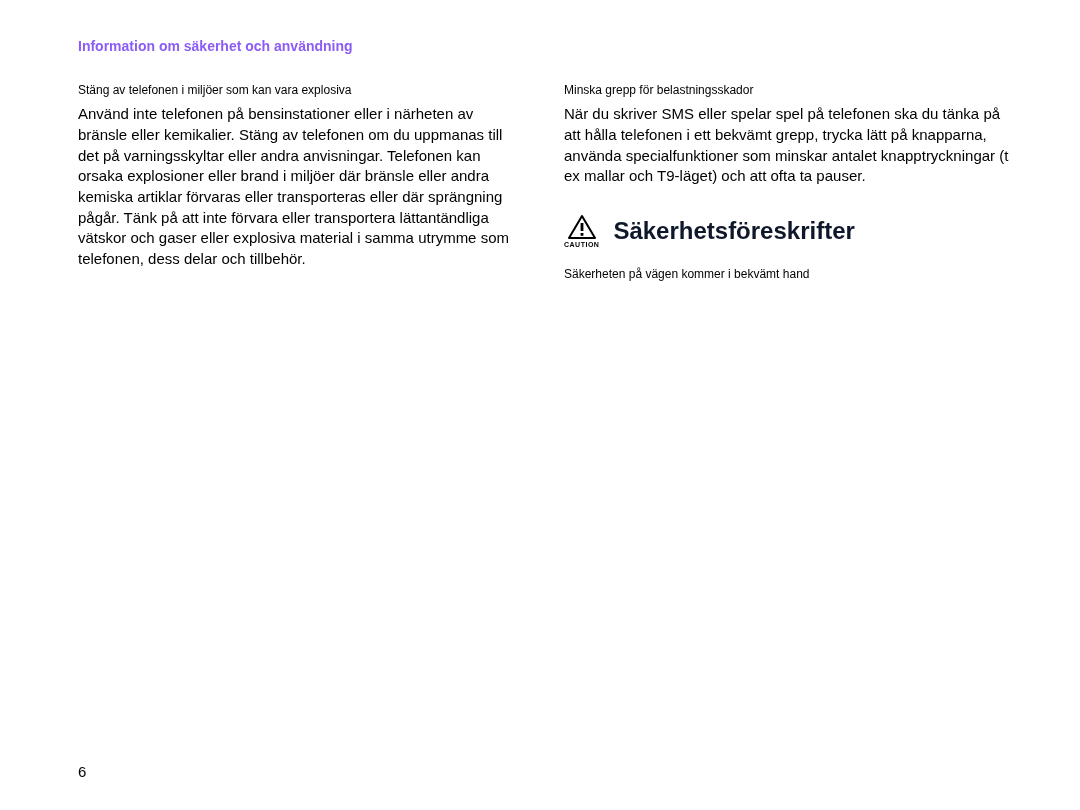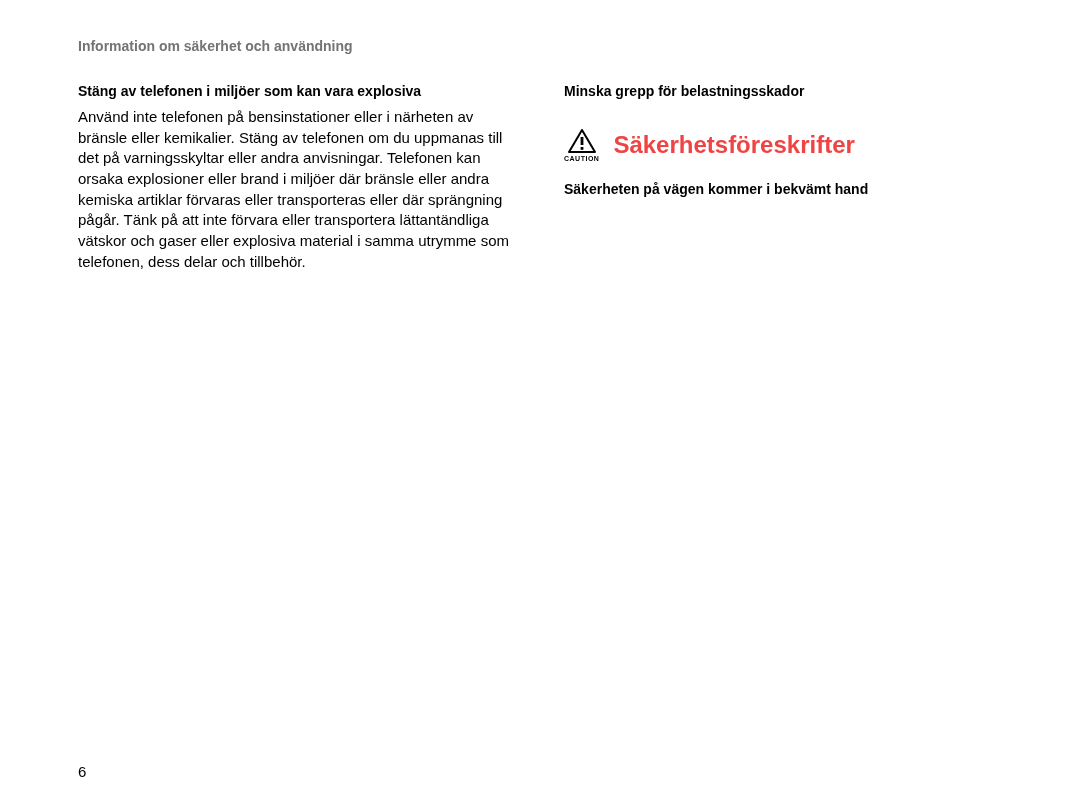--- a/index.html
+++ b/index.html
@@ -14,34 +14,34 @@
   .page {
     position: relative;
     width: 1080px;
     height: 810px;
     box-sizing: border-box;
     padding: 38px 70px 40px 78px;
   }
   .header {
     font-size: 14px;
     font-weight: bold;
-    color: #737373;
+    color: #8b5cf6;
     margin-bottom: 28px;
   }
   .columns {
     display: flex;
     gap: 40px;
   }
   .col {
     flex: 1 1 0;
     min-width: 0;
   }
   .subhead {
-    font-weight: bold;
-    font-size: 14px;
+    font-weight: normal;
+    font-size: 12px;
     line-height: 1.35;
     margin-bottom: 6px;
   }
   .body-text {
     font-size: 15px;
     line-height: 1.38;
     margin-bottom: 18px;
   }
   .section-heading {
     display: flex;
@@ -58,21 +58,21 @@
   }
   .caution-label {
     font-size: 7px;
     letter-spacing: 0.5px;
     font-weight: bold;
     color: #000;
   }
   .section-title {
     font-size: 24px;
     font-weight: bold;
-    color: #ef4444;
+    color: #0f172a;
   }
   .page-number {
     position: absolute;
     left: 78px;
     bottom: 30px;
     font-size: 15px;
   }
 </style>
 </head>
 <body>
@@ -83,20 +83,21 @@
 
   <div class="columns">
 
     <div class="col">
       <div class="subhead">Stäng av telefonen i miljöer som kan vara explosiva</div>
       <div class="body-text">Använd inte telefonen på bensinstationer eller i närheten av bränsle eller kemikalier. Stäng av telefonen om du uppmanas till det på varningsskyltar eller andra anvisningar. Telefonen kan orsaka explosioner eller brand i miljöer där bränsle eller andra kemiska artiklar förvaras eller transporteras eller där sprängning pågår. Tänk på att inte förvara eller transportera lättantändliga vätskor och gaser eller explosiva material i samma utrymme som telefonen, dess delar och tillbehör.</div>
     </div>
 
     <div class="col">
       <div class="subhead">Minska grepp för belastningsskador</div>
+      <div class="body-text">När du skriver SMS eller spelar spel på telefonen ska du tänka på att hålla telefonen i ett bekvämt grepp, trycka lätt på knapparna, använda specialfunktioner som minskar antalet knapptryckningar (t ex mallar och T9-läget) och att ofta ta pauser.</div>
 
       <div class="section-heading">
         <div class="caution-icon">
           <svg width="28" height="24" viewBox="0 0 28 24">
             <polygon points="14,1 27,23 1,23" fill="none" stroke="#000" stroke-width="2" stroke-linejoin="round"></polygon>
             <rect x="12.6" y="8" width="2.8" height="8" fill="#000"></rect>
             <rect x="12.6" y="18" width="2.8" height="2.8" fill="#000"></rect>
           </svg>
           <div class="caution-label">CAUTION</div>
         </div>

